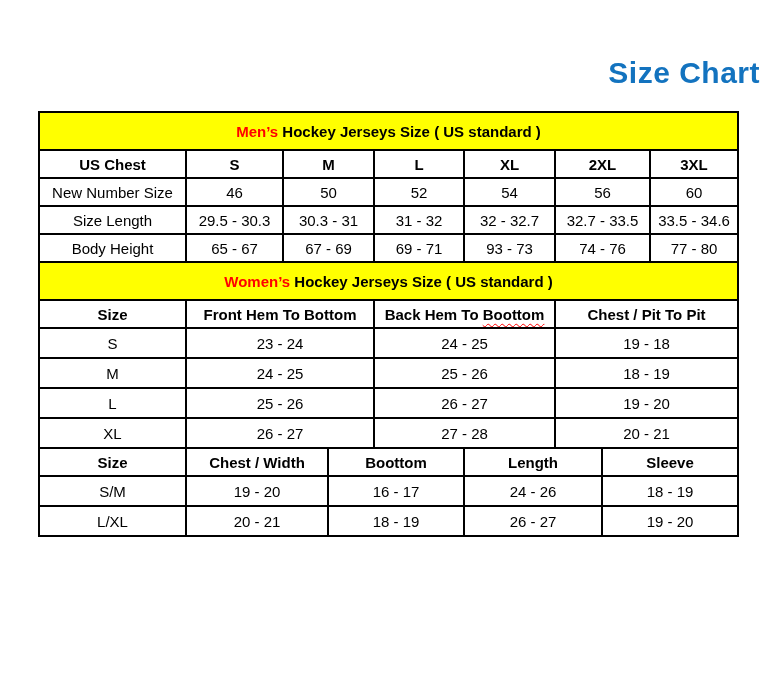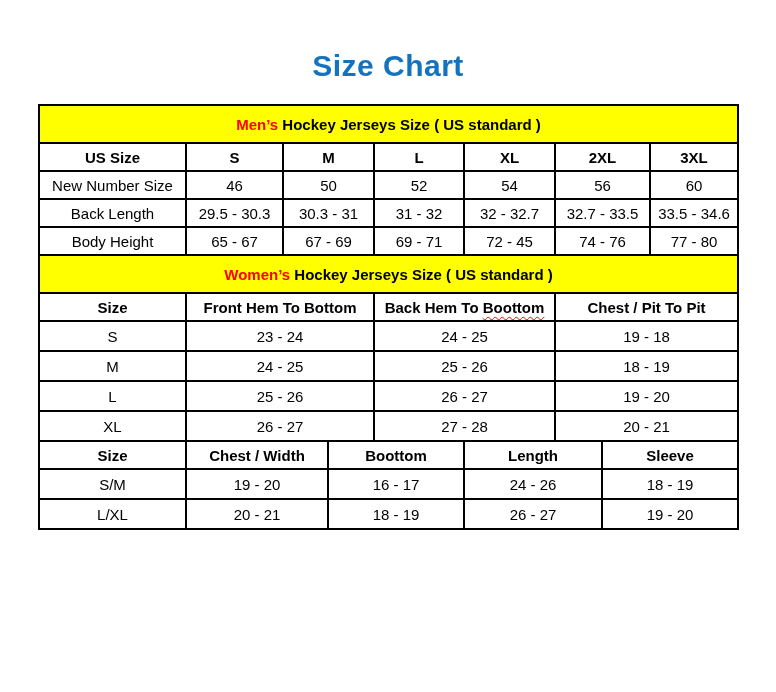--- a/index.html
+++ b/index.html
@@ -8,23 +8,23 @@
     background: #ffffff;
   }
   body {
     width: 776px;
     height: 692px;
     font-family: "Liberation Sans", sans-serif;
     color: #000;
     overflow: hidden;
   }
   .page-title {
-    margin: 9px;
+    margin: 16px;
     padding-top: 40px;
-    text-align: center;
+    text-align: right;
     color: #1373bf;
     font-size: 30px;
     font-weight: 700;
     letter-spacing: 0.5px;
   }
   .chart-wrap {
     margin: 21px 0 0 38px;
     width: 601px;
   }
   table.tbl {
@@ -81,52 +81,52 @@
         <col style="width:95px">
         <col style="width:88px">
     </colgroup>
     <tbody>
       <tr>
         <td class="banner-cell" colspan="7">
           <span class="banner-hl">Men’s</span><span> Hockey Jerseys Size ( US standard )</span>
         </td>
       </tr>
       <tr class="header-row">
-        <th>US Size</th>
+        <th>US Chest</th>
         <th>S</th>
         <th>M</th>
         <th>L</th>
         <th>XL</th>
         <th>2XL</th>
         <th>3XL</th>
       </tr>
       <tr class="data-row">
         <td class="row-label">New Number Size</td>
         <td>46</td>
         <td>50</td>
         <td>52</td>
         <td>54</td>
         <td>56</td>
         <td>60</td>
       </tr>
       <tr class="data-row">
-        <td class="row-label">Back Length</td>
+        <td class="row-label">Size Length</td>
         <td>29.5 - 30.3</td>
         <td>30.3 - 31</td>
         <td>31 - 32</td>
         <td>32 - 32.7</td>
         <td>32.7 - 33.5</td>
         <td>33.5 - 34.6</td>
       </tr>
       <tr class="data-row">
         <td class="row-label">Body Height</td>
         <td>65 - 67</td>
         <td>67 - 69</td>
         <td>69 - 71</td>
-        <td>72 - 45</td>
+        <td>93 - 73</td>
         <td>74 - 76</td>
         <td>77 - 80</td>
       </tr>
     </tbody>
   </table>
 
   <table class="tbl womens">
     <colgroup>
       <col style="width:147px">
         <col style="width:188px">

